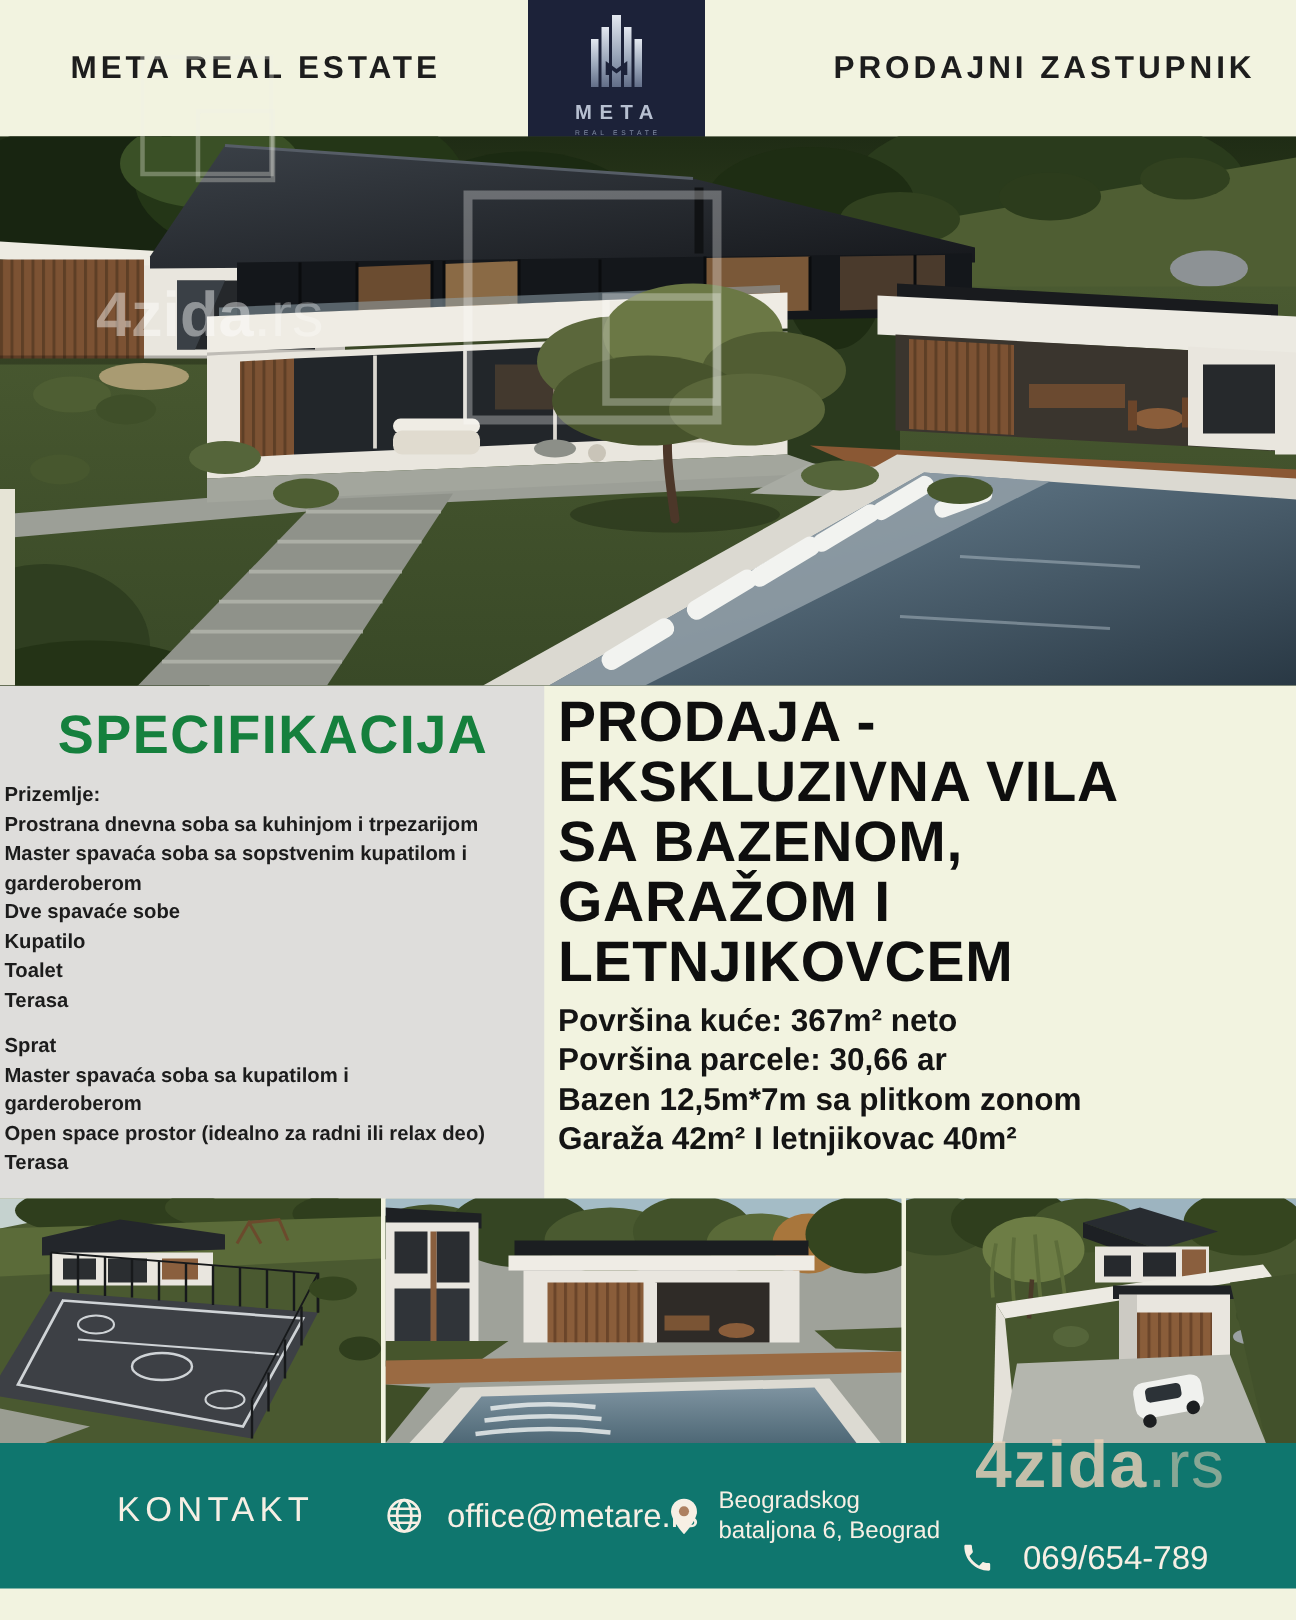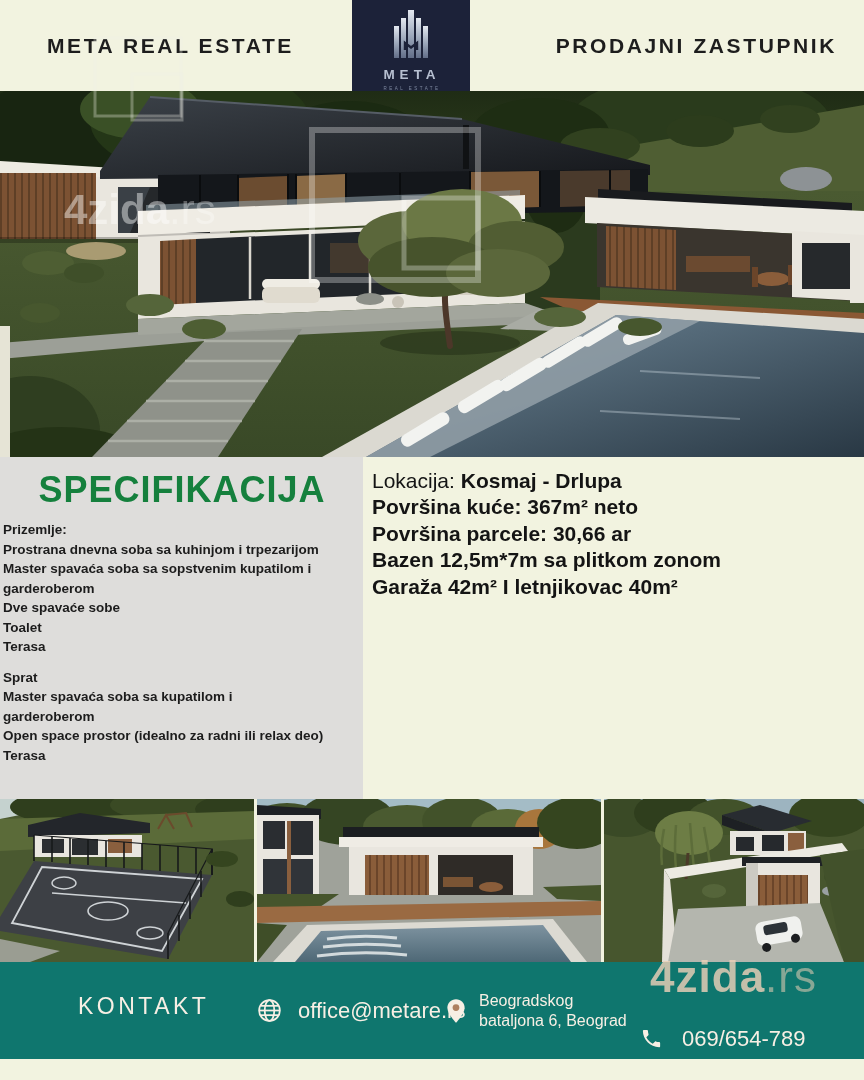--- a/index.html
+++ b/index.html
@@ -250,37 +250,42 @@
   <div class="middle">
     <aside class="spec-panel">
       <h2 class="spec-title">SPECIFIKACIJA</h2>
       <div class="spec-list ground">
 
       <div class="spec-item">Prizemlje:</div>
           <div class="spec-item">Prostrana dnevna soba sa kuhinjom i trpezarijom</div>
           <div class="spec-item">Master spavaća soba sa sopstvenim kupatilom i
 garderoberom</div>
           <div class="spec-item">Dve spavaće sobe</div>
+          <div class="spec-item">Kupatilo</div>
           <div class="spec-item">Toalet</div>
           <div class="spec-item">Terasa</div>
         </div>
       <div class="spec-list upper">
 
       <div class="spec-item">Sprat</div>
           <div class="spec-item">Master spavaća soba sa kupatilom i
 garderoberom</div>
           <div class="spec-item">Open space prostor (idealno za radni ili relax deo)</div>
           <div class="spec-item">Terasa</div>
         </div>
     </aside>
 
     <section class="listing-panel">
+      <h1 class="listing-title">PRODAJA -
+EKSKLUZIVNA VILA
+SA BAZENOM,
+GARAŽOM I
+LETNJIKOVCEM</h1>
       <div class="details">
 
-          <div class="detail-line"><span class="d-label">Lokacija: </span><span class="d-value">Kosmaj - Drlupa</span></div>
 
           <div class="detail-line"><span class="d-label"></span><span class="d-value">Površina kuće: 367m² neto</span></div>
 
           <div class="detail-line"><span class="d-label"></span><span class="d-value">Površina parcele: 30,66 ar</span></div>
 
           <div class="detail-line"><span class="d-label"></span><span class="d-value">Bazen 12,5m*7m sa plitkom zonom</span></div>
 
           <div class="detail-line"><span class="d-label"></span><span class="d-value">Garaža 42m² I letnjikovac 40m²</span></div>
         </div>
     </section>

